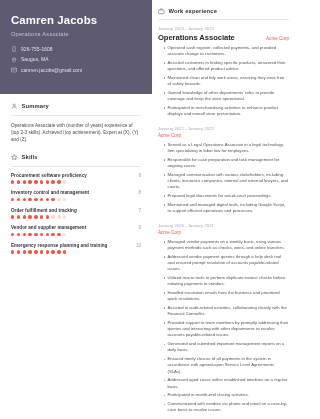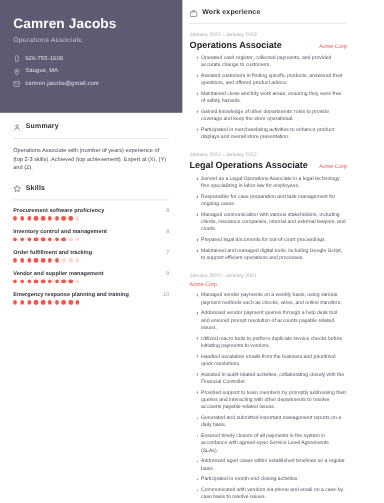--- a/index.html
+++ b/index.html
@@ -260,21 +260,20 @@
             <li>Operated cash register, collected payments, and provided accurate change to customers.</li>
             <li>Assisted customers in finding specific products, answered their questions, and offered product advice.</li>
             <li>Maintained clean and tidy work areas, ensuring they were free of safety hazards.</li>
             <li>Gained knowledge of other departments' roles to provide coverage and keep the store operational.</li>
             <li>Participated in merchandising activities to enhance product displays and overall store presentation.</li>
           </ul>
         </div>
         <div class="entry">
           <div class="entry-date">January 2021 - January 2022</div>
           <div class="entry-top">
-            <span class="entry-role">Legal Operations Associate</span>
             <span class="entry-org">Acme Corp</span>
           </div>
           <ul class="bullets">
             <li>Served as a Legal Operations Associate in a legal technology firm specializing in labor law for employees.</li>
             <li>Responsible for case preparation and task management for ongoing cases.</li>
             <li>Managed communication with various stakeholders, including clients, insurance companies, internal and external lawyers, and courts.</li>
             <li>Prepared legal documents for out-of-court proceedings.</li>
             <li>Maintained and managed digital tools, including Google Script, to support efficient operations and processes.</li>
           </ul>
         </div>

